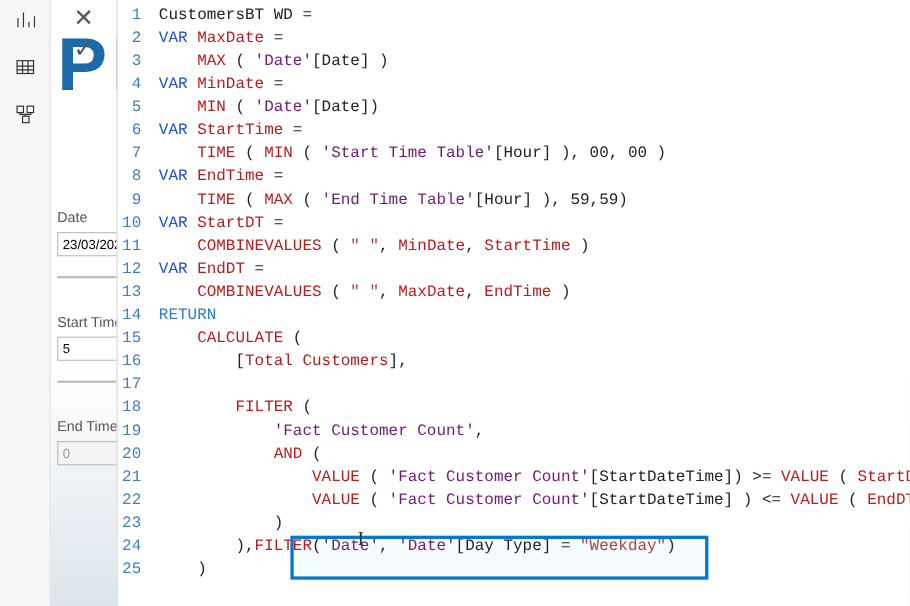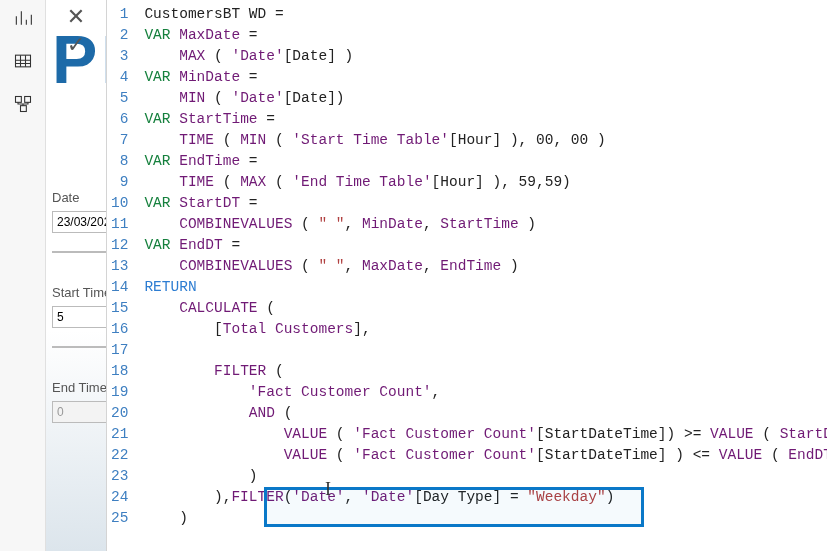--- a/index.html
+++ b/index.html
@@ -123,22 +123,22 @@
   .gutter .ln { display: block; height: 21px; line-height: 21px; }
   .code {
     flex: 1;
     padding: 4px 8px;
     white-space: pre;
     line-height: 21px;
     color: #222;
     position: relative;
   }
   .code .cl { display: block; height: 21px; }
-  .tok-var { color: #15803d; }
-  .tok-func { color: #701a75; }
+  .tok-var { color: #1d4ed8; }
+  .tok-func { color: #b91c1c; }
   .tok-str { color: #b04040; }
   .tok-tbl { color: #701a75; }
   .tok-kw  { color: #2d7dd2; }
   .highlight-box {
     position: absolute;
     border: 3px solid #0a78c8;
     background: rgba(10,120,200,0.04);
     pointer-events: none;
     z-index: 3;
   }

